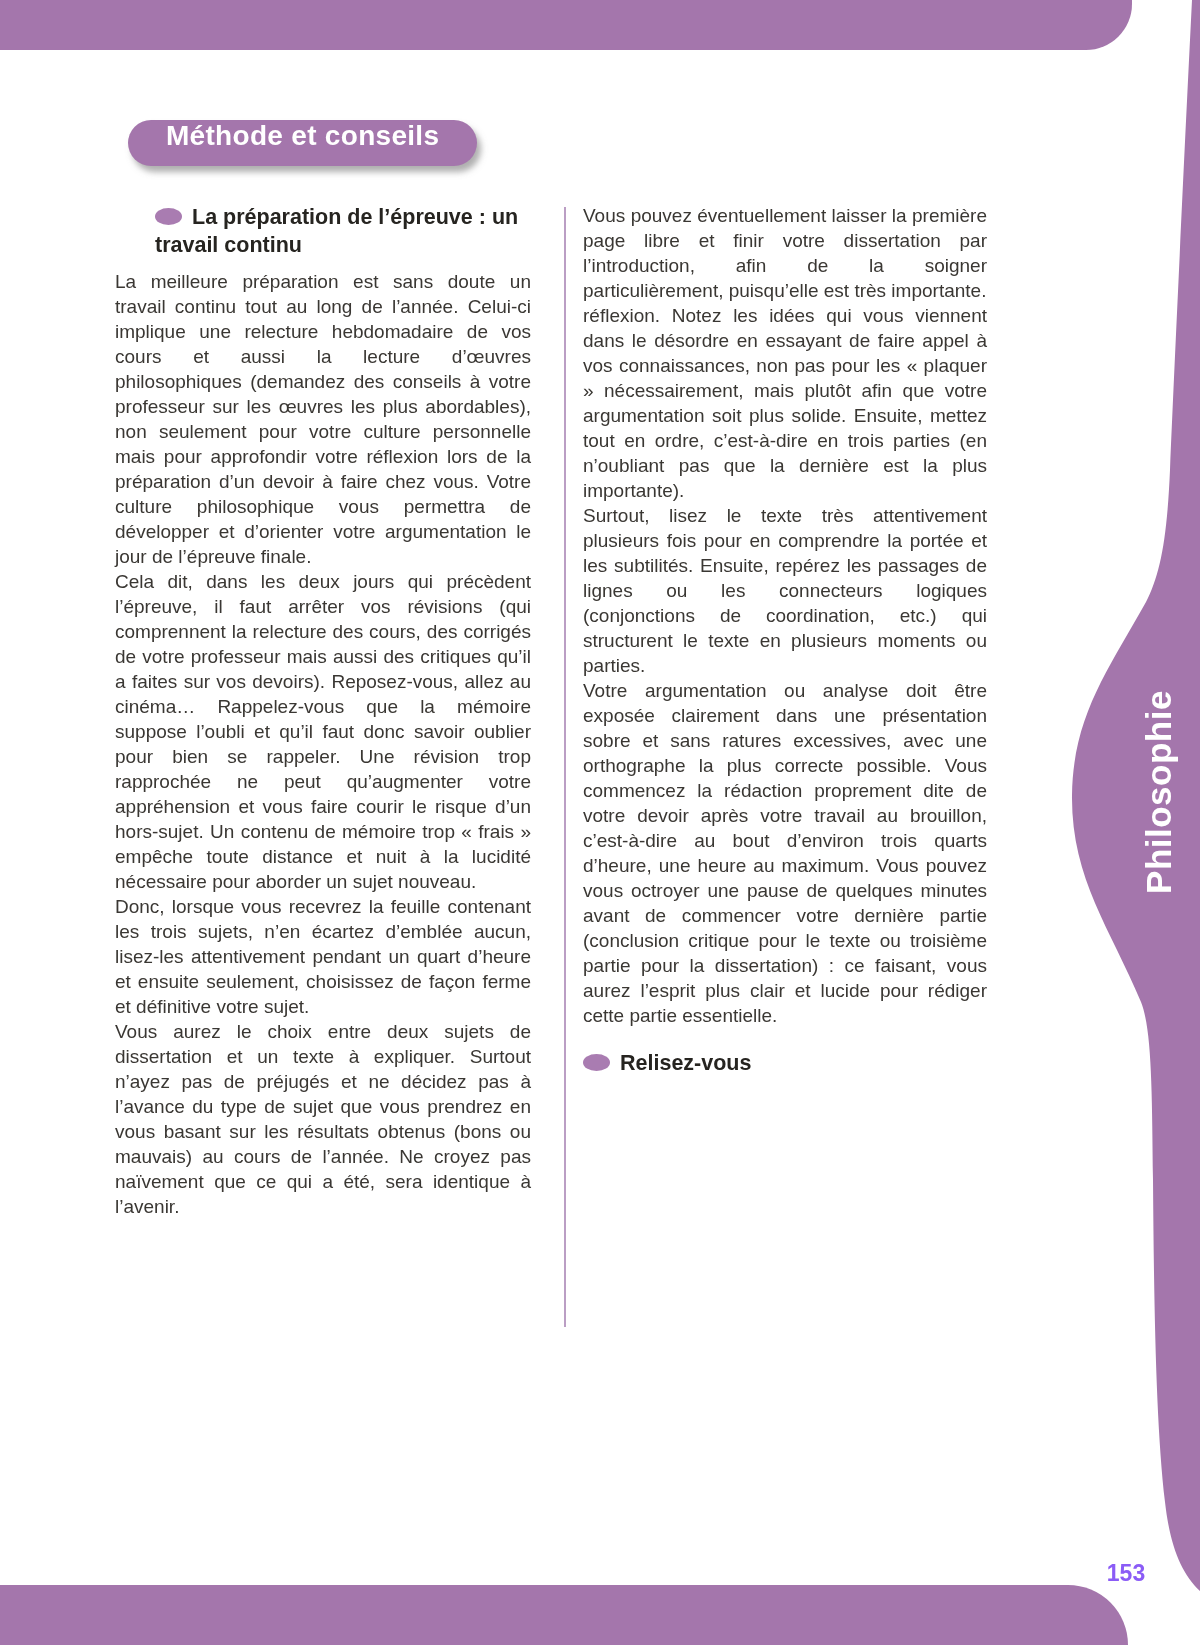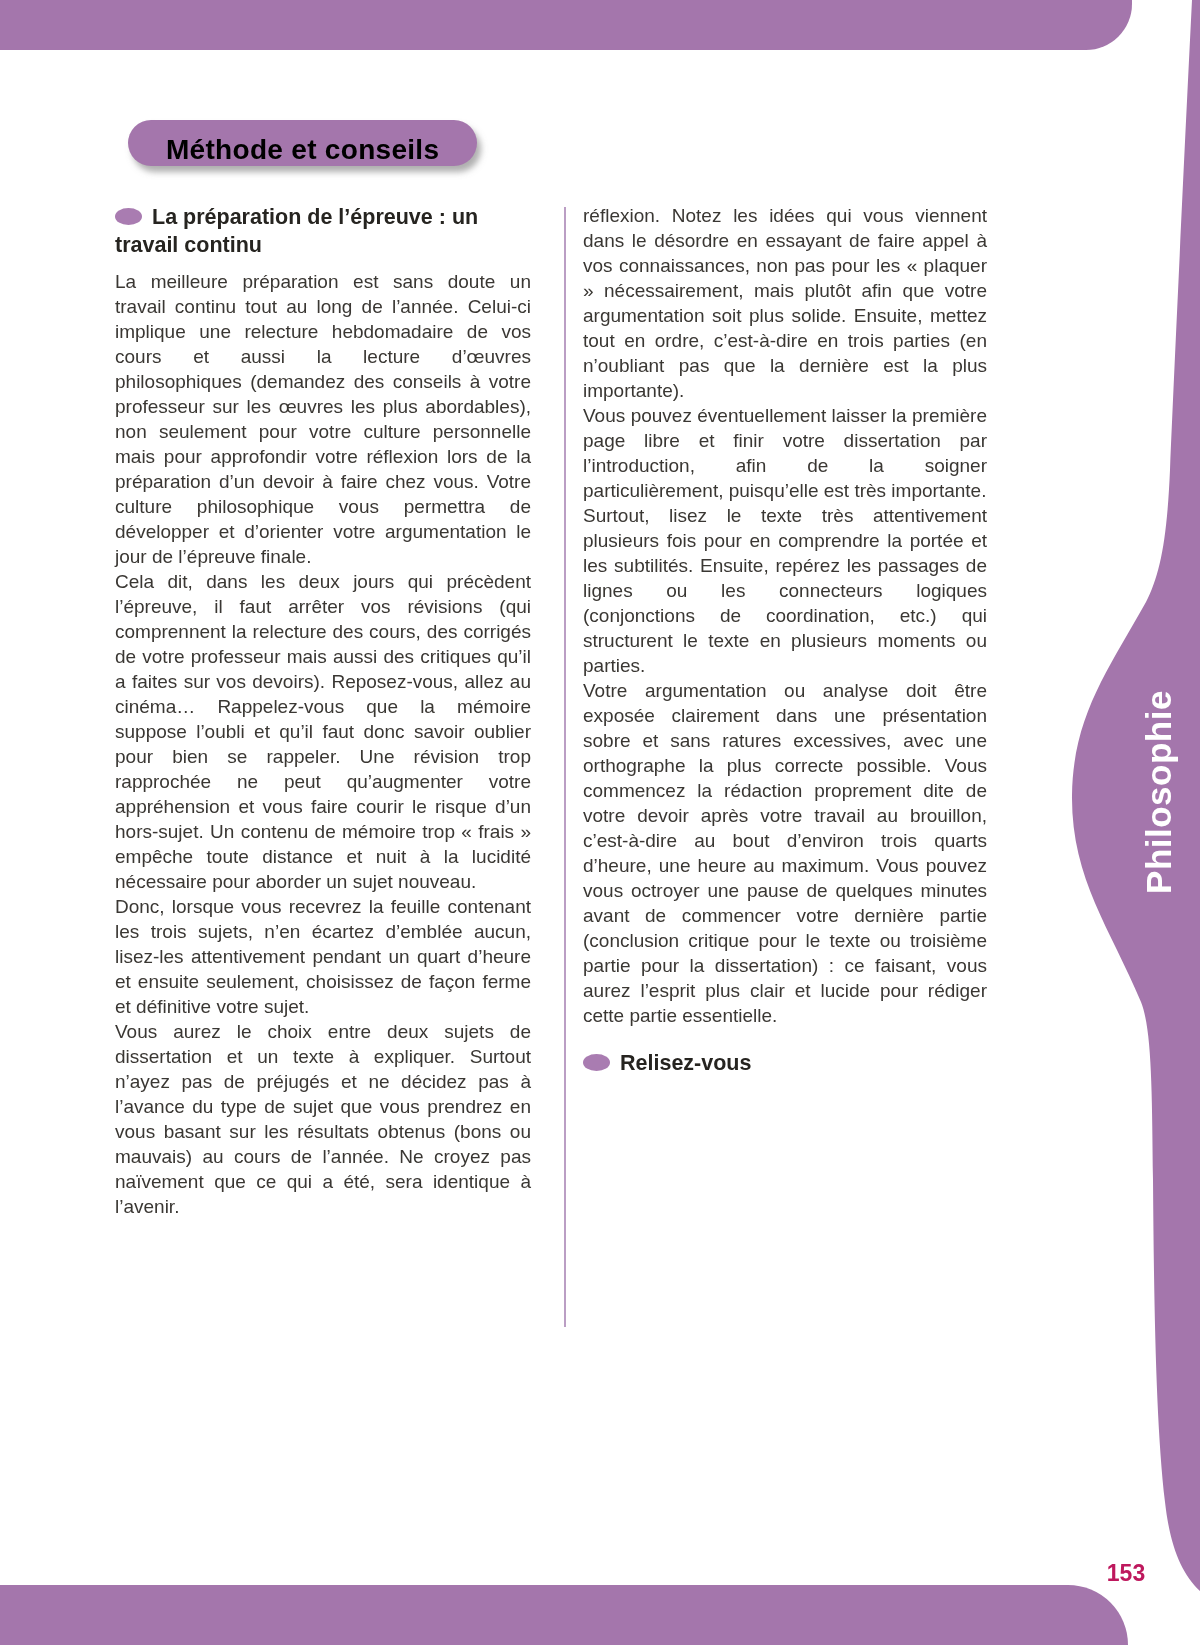--- a/index.html
+++ b/index.html
@@ -18,46 +18,46 @@
     background:#a476ac;border-top-right-radius:80px;
   }
   .side-tab-label{
     position:absolute;left:1159px;top:792px;
     transform:translate(-50%,-50%) rotate(-90deg);
     white-space:nowrap;color:#ffffff;font-weight:bold;font-size:35px;letter-spacing:.5px;
   }
   
   .badge{
     position:absolute;left:128px;top:120px;height:46px;
-    display:inline-flex;align-items:flex-end;padding:0 38px;
+    display:inline-flex;align-items:flex-start;padding:0 38px;
     background:#a476ac;border-radius:24px;
     box-shadow:4px 6px 6px rgba(110,110,110,.55);
-    color:#000000;font-weight:bold;font-size:28px;letter-spacing:.3px;
+    color:#ffffff;font-weight:bold;font-size:28px;letter-spacing:.3px;
   }
   
   .col{position:absolute;top:203px;}
   .col-left{left:115px;width:416px;}
   .col-right{left:583px;width:404px;}
   .divider{position:absolute;left:564px;top:207px;width:2px;height:1120px;background:#bb9ec4;}
   .sec-heading{
     margin:21px 0 10px 0;font-size:21.5px;line-height:28px;font-weight:bold;color:#262420;
   }
-  .sec-heading.first{margin-top:0;}
+  .sec-heading.first{margin-top:0;margin-left:40px;}
   .bullet{
     display:inline-block;width:27px;height:17px;border-radius:50%;
     background:#a97cb1;margin-right:10px;vertical-align:-1px;
   }
   .col p{
     margin:0;font-size:19px;line-height:25px;color:#3a3733;
     text-align:justify;
   }
   
   .page-number{
     position:absolute;left:1106px;top:1560px;width:40px;text-align:center;
-    font-size:23px;font-weight:bold;color:#be185d;
+    font-size:23px;font-weight:bold;color:#8b5cf6;
   }
 </style>
 </head>
 <body>
 
 <div class="page">
 
   <div class="top-band"></div>
 
   <svg class="right-deco" width="1200" height="1645" viewBox="0 0 1200 1645" aria-hidden="true">
@@ -86,22 +86,22 @@
     <p>Cela dit, dans les deux jours qui précèdent l’épreuve, il faut arrêter vos révisions (qui comprennent la relecture des cours, des corrigés de votre professeur mais aussi des critiques qu’il a faites sur vos devoirs). Reposez-vous, allez au cinéma… Rappelez-vous que la mémoire suppose l’oubli et qu’il faut donc savoir oublier pour bien se rappeler. Une révision trop rapprochée ne peut qu’augmenter votre appréhension et vous faire courir le risque d’un hors-sujet. Un contenu de mémoire trop « frais » empêche toute distance et nuit à la lucidité nécessaire pour aborder un sujet nouveau.</p>
 
     <p>Donc, lorsque vous recevrez la feuille contenant les trois sujets, n’en écartez d’emblée aucun, lisez-les attentivement pendant un quart d’heure et ensuite seulement, choisissez de façon ferme et définitive votre sujet.</p>
     <p>Vous aurez le choix entre deux sujets de dissertation et un texte à expliquer. Surtout n’ayez pas de préjugés et ne décidez pas à l’avance du type de sujet que vous prendrez en vous basant sur les résultats obtenus (bons ou mauvais) au cours de l’année. Ne croyez pas naïvement que ce qui a été, sera identique à l’avenir.</p>
 
 
   </div>
 
   <div class="col col-right">
 
+    <p>Vous pouvez éventuellement laisser la première page libre et finir votre dissertation par l’introduction, afin de la soigner particulièrement, puisqu’elle est très importante.</p>
     <p>réflexion. Notez les idées qui vous viennent dans le désordre en essayant de faire appel à vos connaissances, non pas pour les « plaquer » nécessairement, mais plutôt afin que votre argumentation soit plus solide. Ensuite, mettez tout en ordre, c’est-à-dire en trois parties (en n’oubliant pas que la dernière est la plus importante).</p>
-    <p>Vous pouvez éventuellement laisser la première page libre et finir votre dissertation par l’introduction, afin de la soigner particulièrement, puisqu’elle est très importante.</p>
 
     <p>Surtout, lisez le texte très attentivement plusieurs fois pour en comprendre la portée et les subtilités. Ensuite, repérez les passages de lignes ou les connecteurs logiques (conjonctions de coordination, etc.) qui structurent le texte en plusieurs moments ou parties.</p>
 
     <p>Votre argumentation ou analyse doit être exposée clairement dans une présentation sobre et sans ratures excessives, avec une orthographe la plus correcte possible. Vous commencez la rédaction proprement dite de votre devoir après votre travail au brouillon, c’est-à-dire au bout d’environ trois quarts d’heure, une heure au maximum. Vous pouvez vous octroyer une pause de quelques minutes avant de commencer votre dernière partie (conclusion critique pour le texte ou troisième partie pour la dissertation) : ce faisant, vous aurez l’esprit plus clair et lucide pour rédiger cette partie essentielle.</p>
 
     <h2 class="sec-heading"><span class="bullet"></span><span>Relisez-vous</span></h2>
 
   </div>
 
   <div class="bottom-band"></div>

